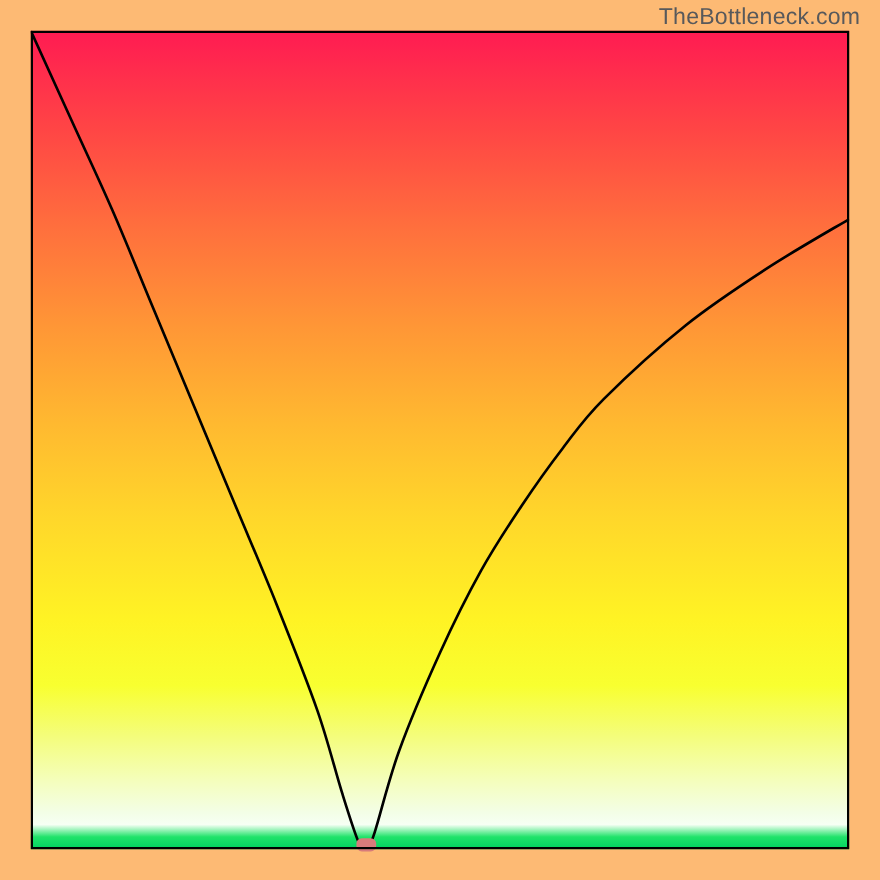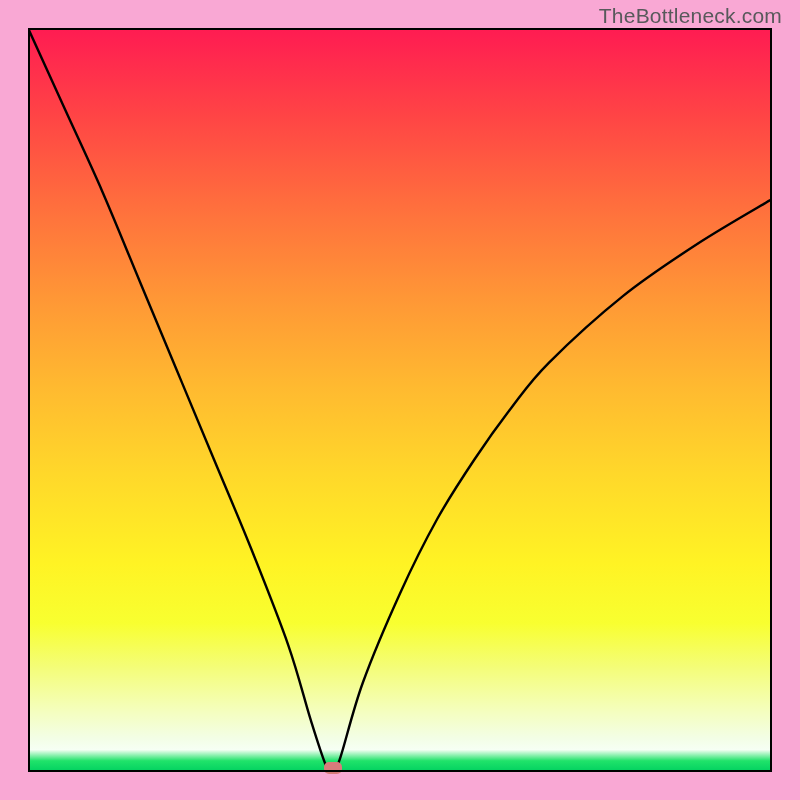--- a/index.html
+++ b/index.html
@@ -1,21 +1,21 @@
 <!DOCTYPE html>
 <html><head>
 <meta charset="utf-8">
 <style>
   * { margin: 0; padding: 0; box-sizing: border-box; }
   html, body { width: 800px; height: 800px; overflow: hidden; background: #000; }
   .stage {
     position: relative;
     width: 800px;
     height: 800px;
-    background: #f9a8d4;
+    background: #fdba74;
   }
   .watermark {
     position: absolute;
     top: 4px;
     right: 18px;
     font-family: Arial, Helvetica, sans-serif;
     font-size: 21px;
     color: #58595b;
     letter-spacing: 0.2px;
     z-index: 10;

